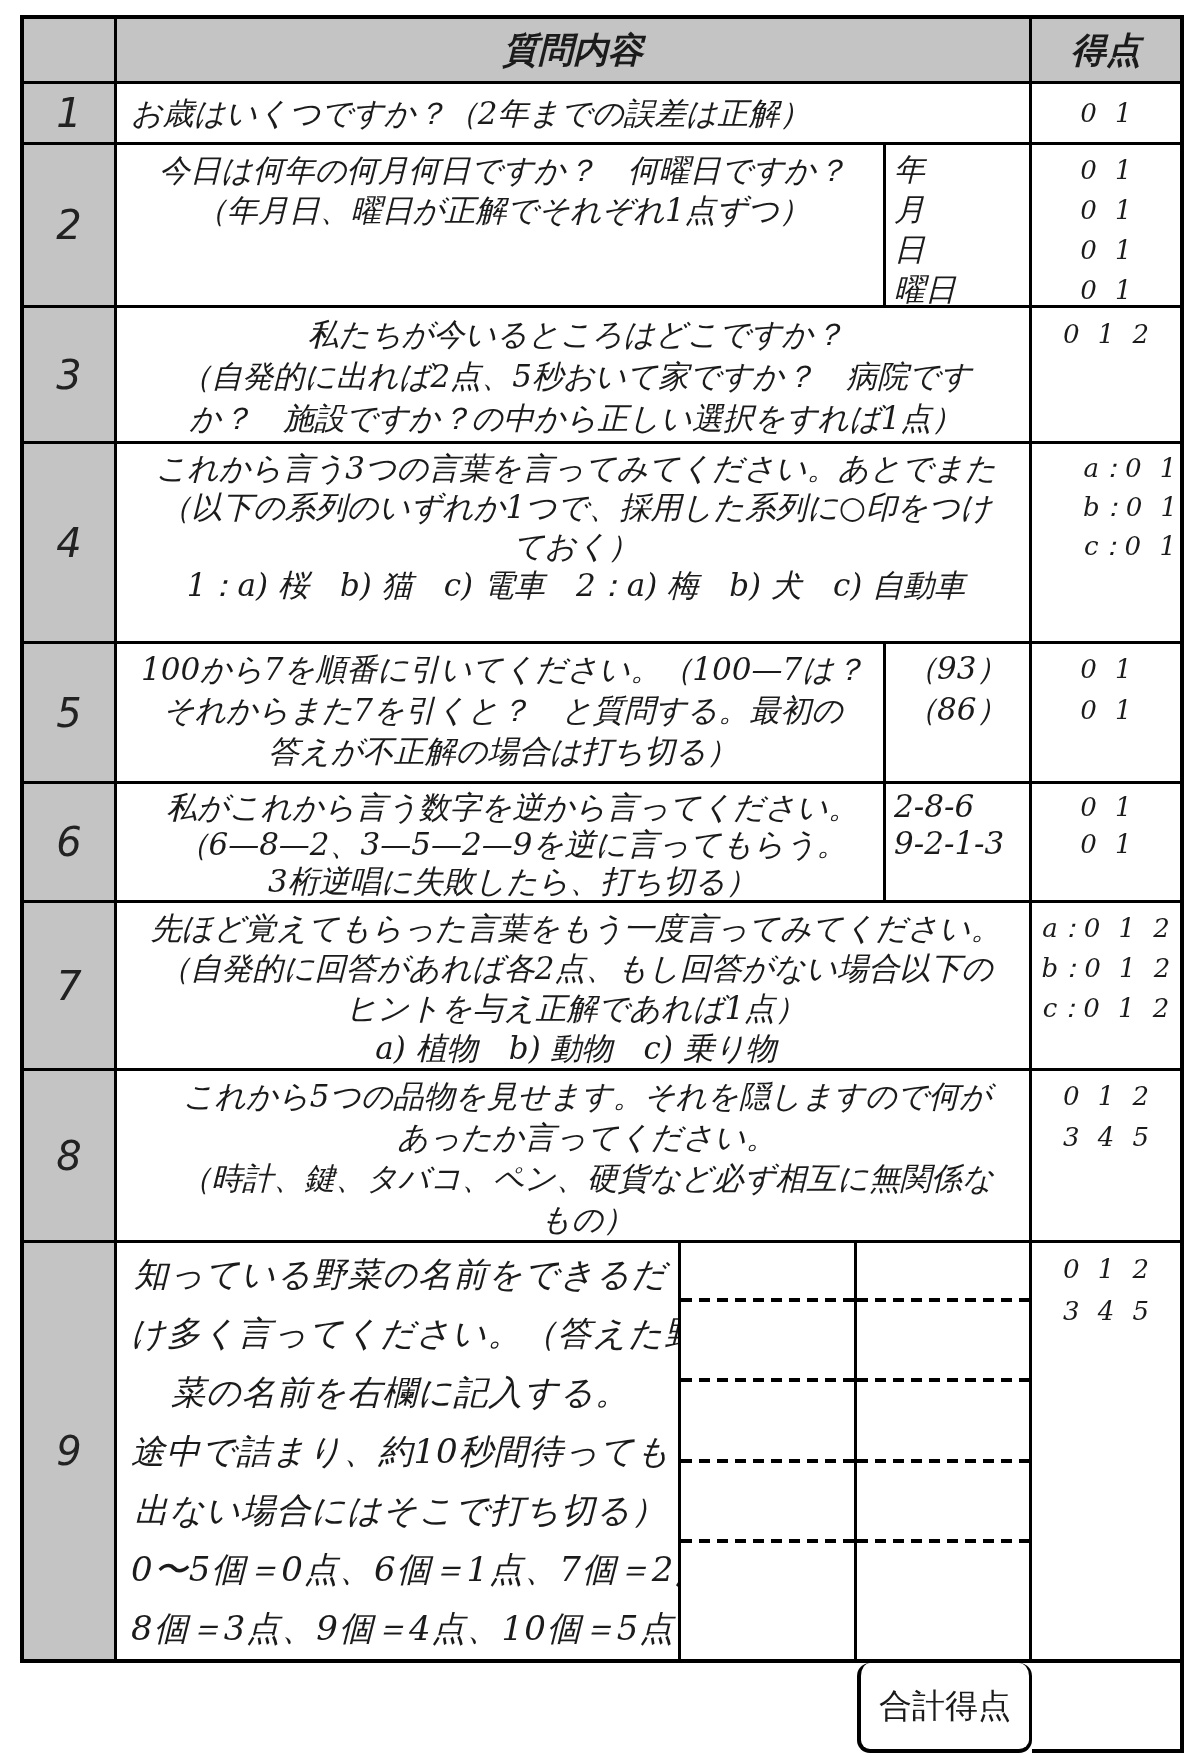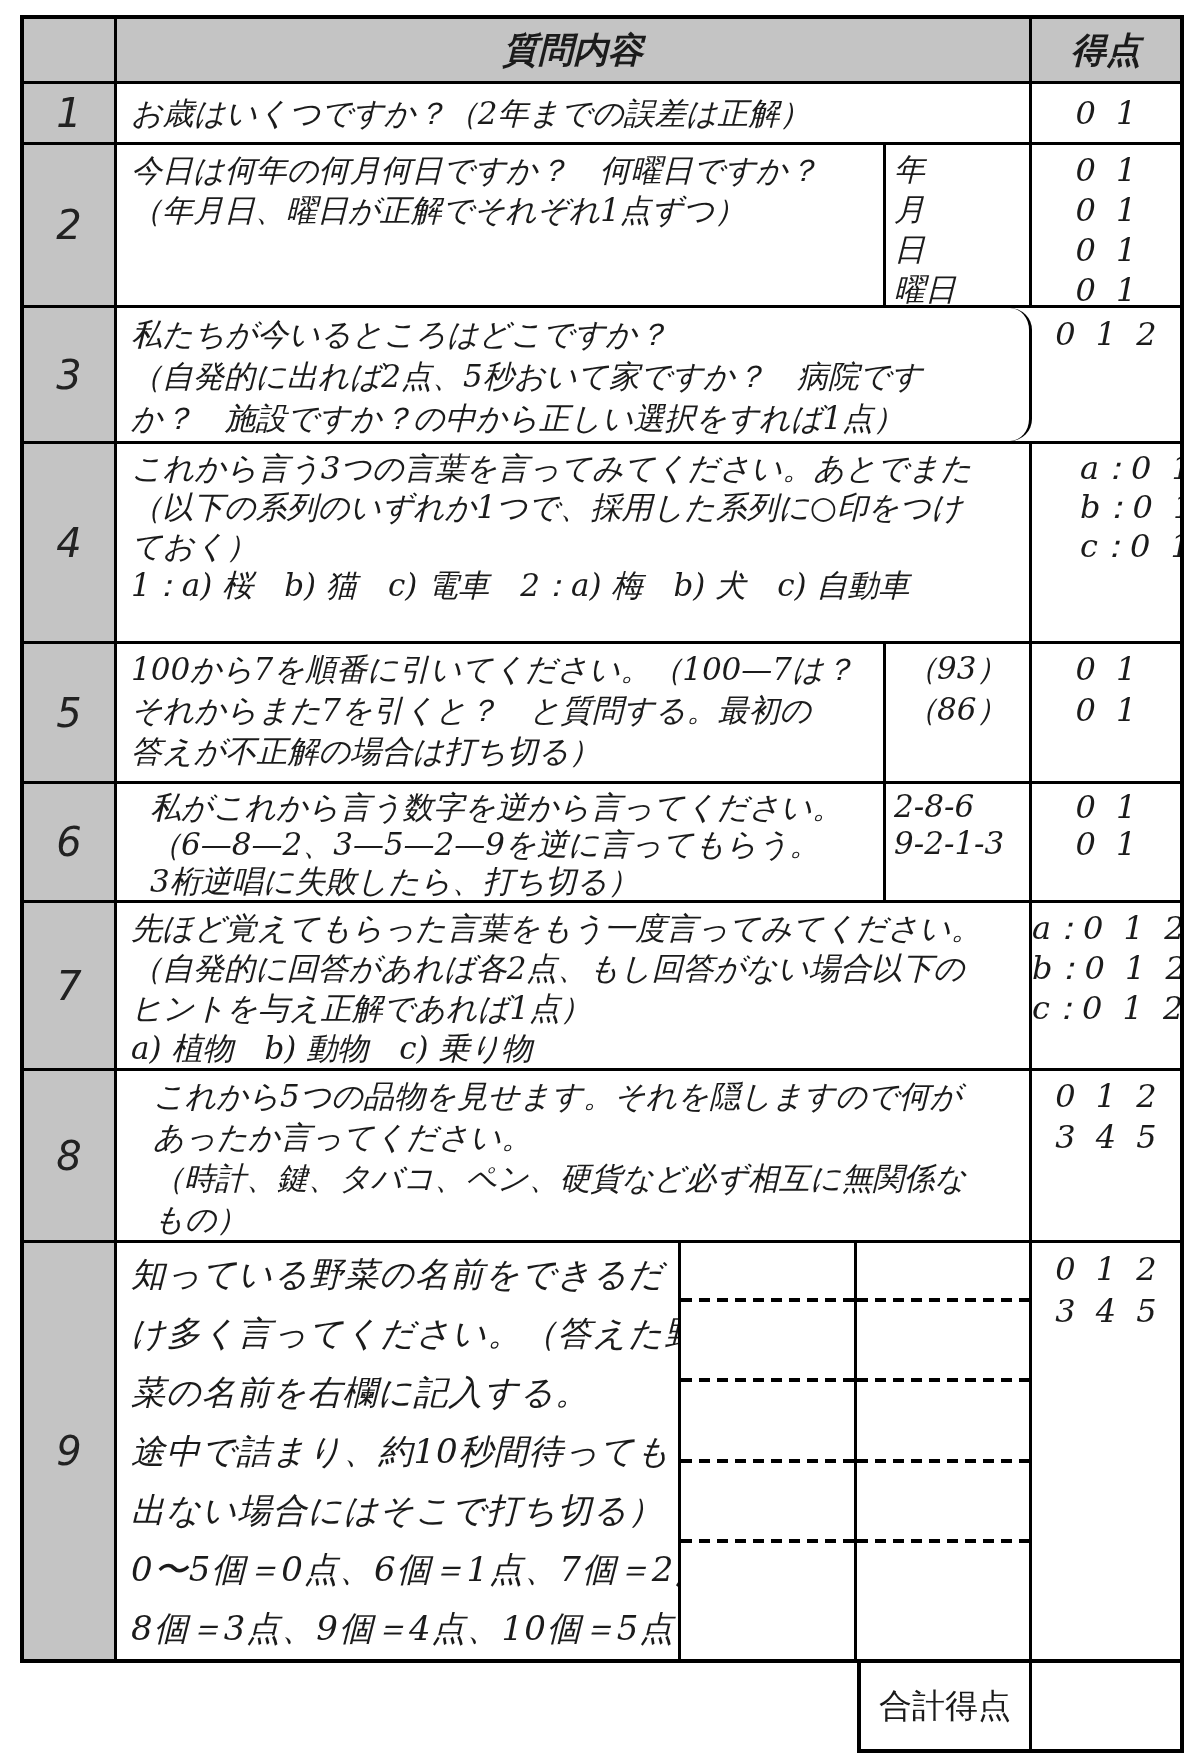--- a/index.html
+++ b/index.html
@@ -14,34 +14,34 @@
   
   .hrow{height:65px;}
   .hcell{background:var(--gray);display:flex;align-items:center;justify-content:center;
          font-family:"DejaVu Sans","Liberation Sans",sans-serif;font-weight:bold;font-size:35px;}
   
   .numcell{width:93px;background:var(--gray);display:flex;align-items:center;justify-content:center;
            font-family:"DejaVu Sans","Liberation Sans",sans-serif;font-size:40px;color:#222;}
   
   .qcell{padding:5px 8px 0 14px;font-size:31px;}
   .qcell.q9{font-size:34px;letter-spacing:1px;padding-top:2px;}
-  .qline{white-space:nowrap;}
+  .qline{white-space:nowrap;text-align:center;}
   
   .subcell{width:146px;padding:4px 0 0 8px;font-size:31px;}
   
-  .scorecell{width:148px;padding-top:5px;text-align:center;font-size:32px;word-spacing:10px;white-space:nowrap;}
+  .scorecell{width:148px;padding-top:5px;text-align:center;font-size:26px;word-spacing:10px;white-space:nowrap;}
   
   .anscell{position:relative;background:#fff;}
   .dotline{position:absolute;left:0;width:100%;height:4px;
            background:repeating-linear-gradient(90deg,#000 0 11px,transparent 11px 18px);}
   
   .totalrow{display:flex;width:1164px;}
   .totalspacer{width:837px;}
   .totalcell{box-sizing:border-box;width:175px;height:90px;border-left:4px solid #000;border-right:3px solid #000;
-             border-bottom:4px solid #000;display:flex;align-items:center;justify-content:center;font-size:33px;}
+             border-bottom:4px solid #000;display:flex;align-items:center;justify-content:center;font-size:33px;border-radius:13px;}
   .totalscorecell{box-sizing:border-box;width:152px;height:90px;border-right:4px solid #000;border-bottom:4px solid #000;}
 </style>
 </head>
 <body>
 
 <div class="sheet">
   <div class="tablewrap">
     <div class="qtable">
       <div class="trow hrow">
         <div class="cell hcell numcell"></div>
@@ -76,21 +76,21 @@
             </div>
             <div class="cell scorecell lastcol" style="line-height: 40px;">
               <div>0 1</div>
               <div>0 1</div>
               <div>0 1</div>
               <div>0 1</div>
             </div>
           </div>
           <div class="trow" style="height: 136px;">
             <div class="cell numcell">3</div>
-            <div class="qcell cell" style="width: 915px; line-height: 42px; border-radius: 22px;">
+            <div class="qcell cell" style="width: 915px; line-height: 42px;">
               <div class="qline">私たちが今いるところはどこですか？</div>
               <div class="qline">（自発的に出れば2点、5秒おいて家ですか？　病院です</div>
               <div class="qline">か？　施設ですか？の中から正しい選択をすれば1点）</div>
             </div>
             <div class="cell scorecell lastcol" style="line-height: 42px;">
               <div>0 1 2</div>
             </div>
           </div>
           <div class="trow" style="height: 200px;">
             <div class="cell numcell">4</div>

